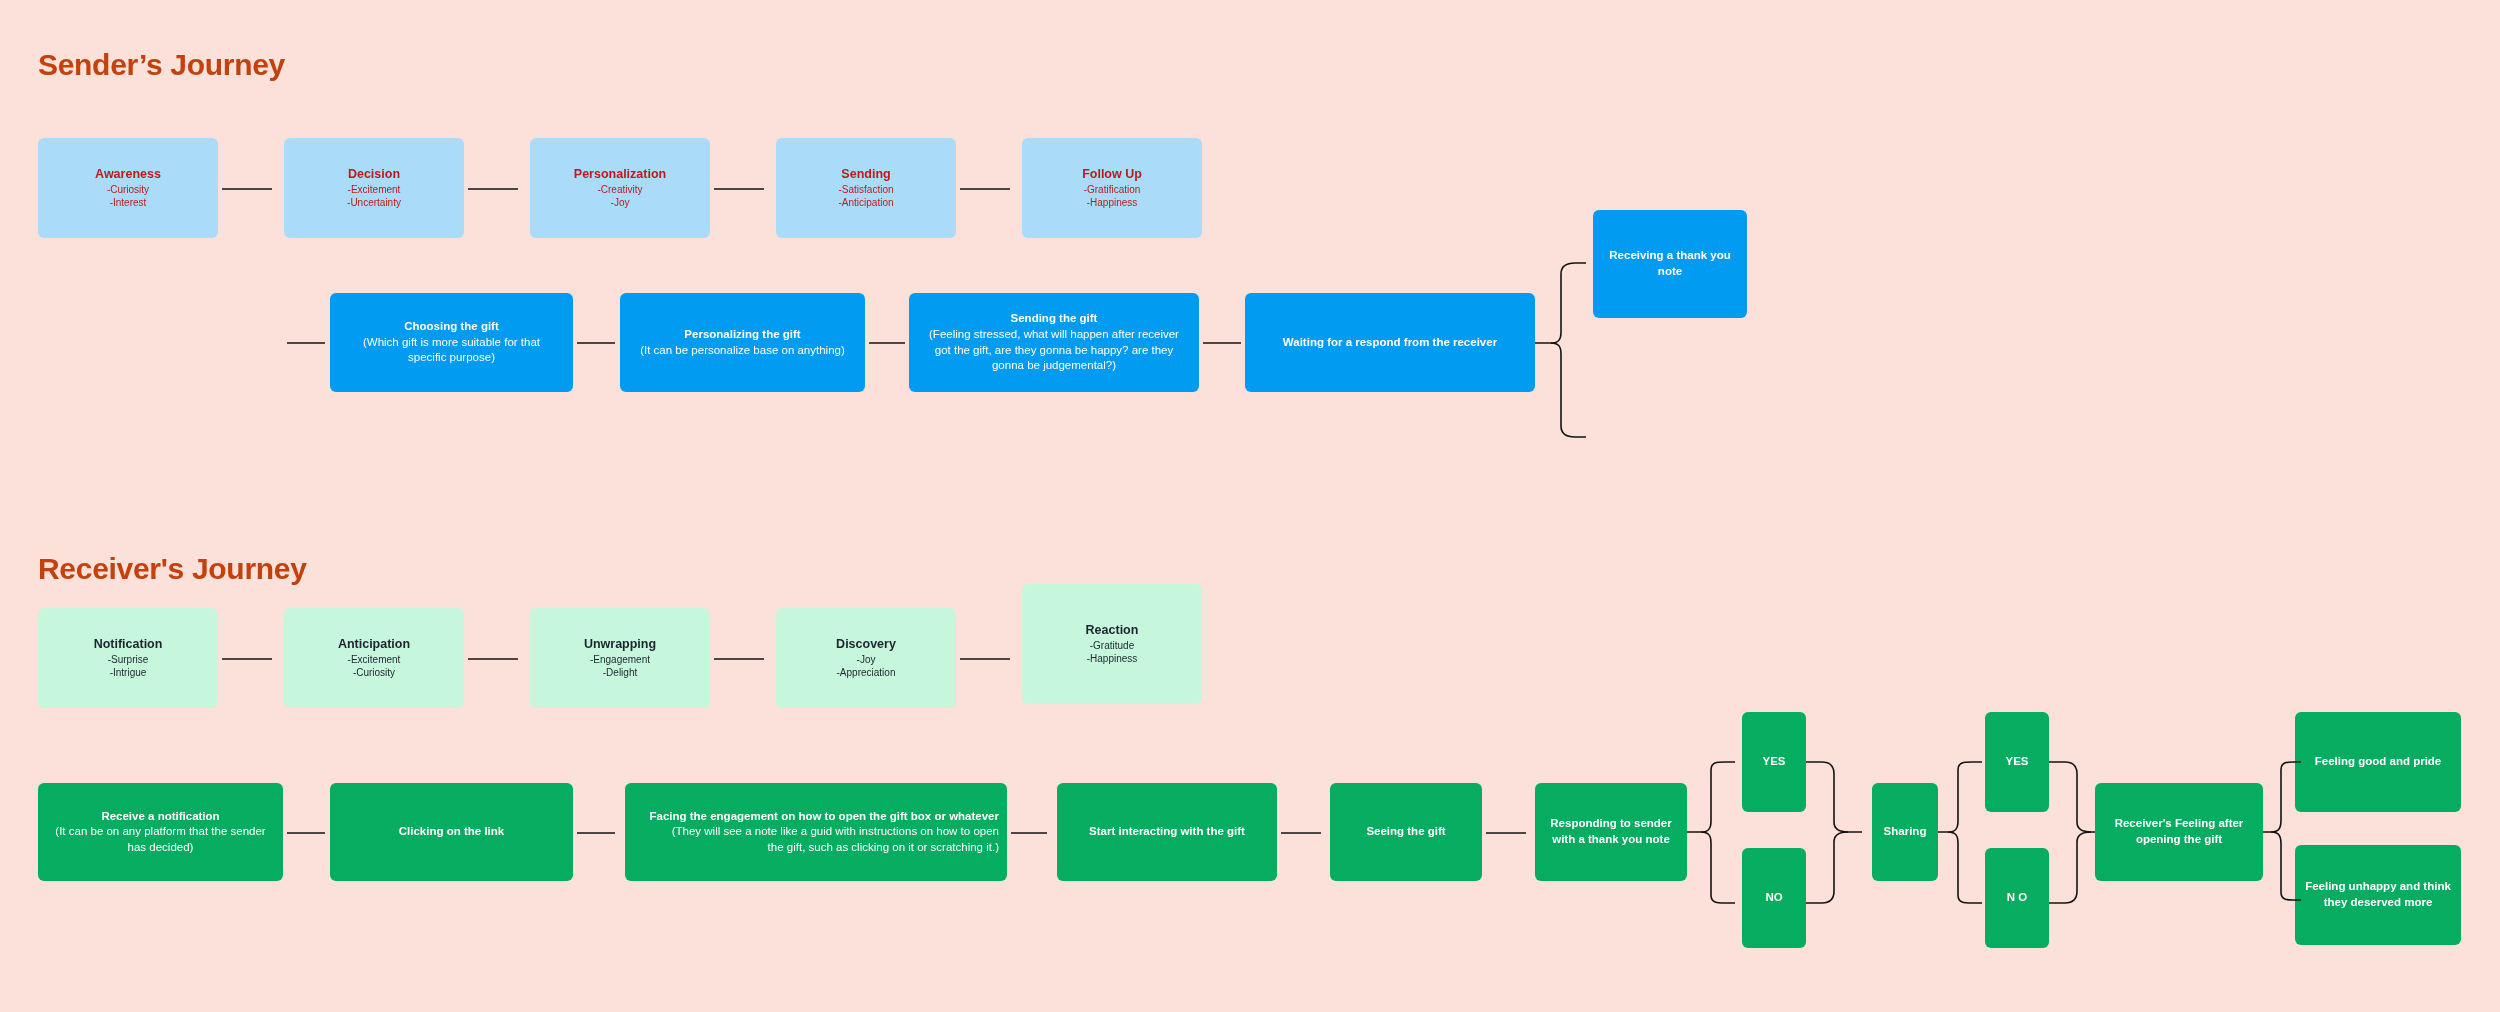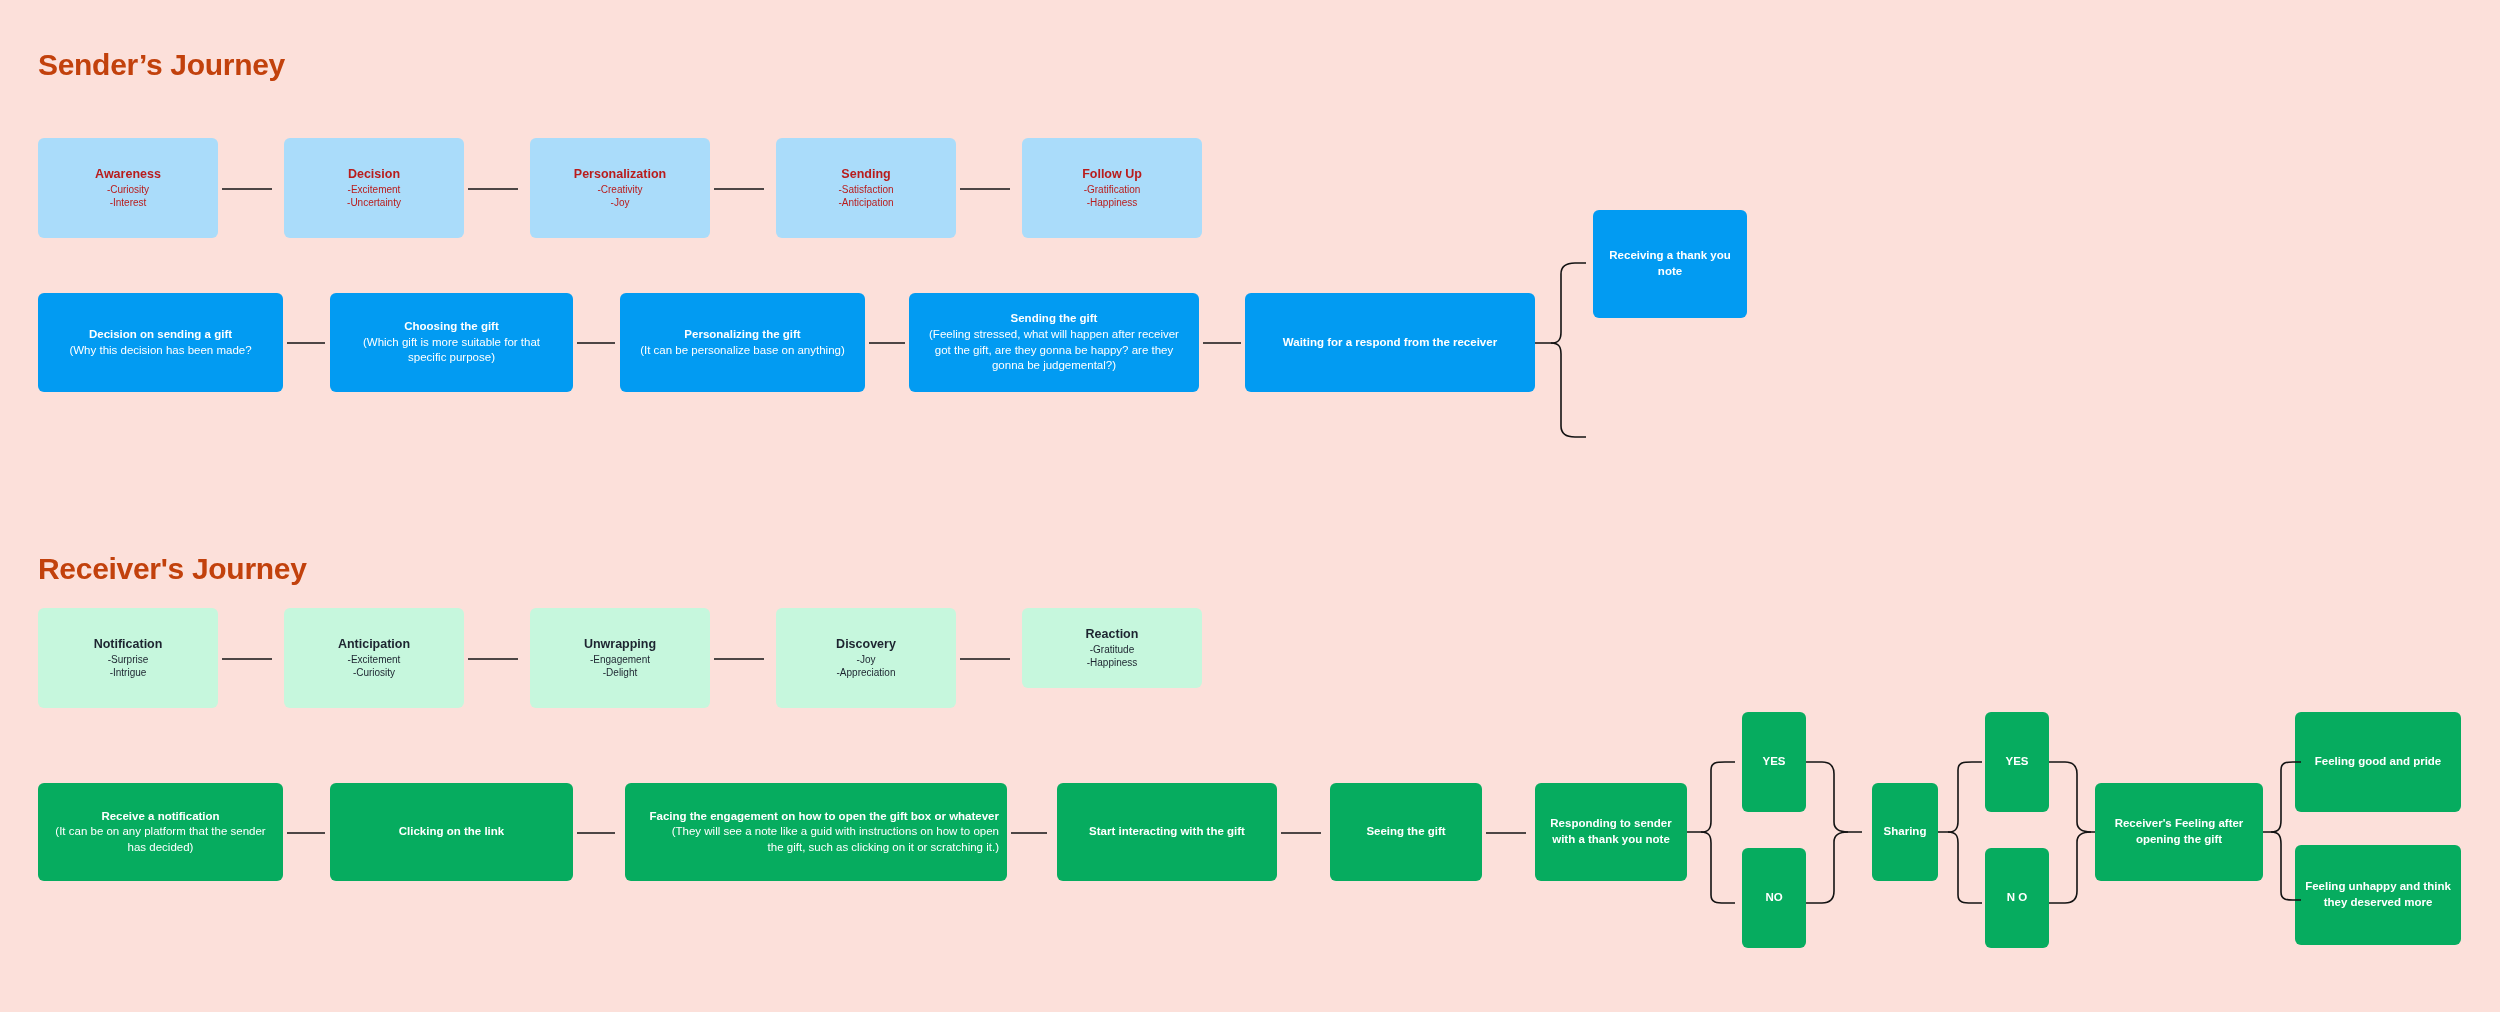--- a/index.html
+++ b/index.html
@@ -107,24 +107,20 @@
   </svg>
   <svg class="arrow-svg" style="left:714px; top:180px;" width="58" height="18">
     <line x1="0" y1="9" x2="50" y2="9"></line>
       <polyline points="44,2 52,9 44,16" fill="none"></polyline>
   </svg>
   <svg class="arrow-svg" style="left:960px; top:180px;" width="58" height="18">
     <line x1="0" y1="9" x2="50" y2="9"></line>
       <polyline points="44,2 52,9 44,16" fill="none"></polyline>
   </svg>
 
-  <div class="node pal-blue flow-node" style="left:38px; top:293px; width:245px; height:99px;">
-    <div class="title">Decision on sending a gift</div>
-    <div class="sub">(Why this decision has been made?</div>
-  </div>
   <div class="node pal-blue flow-node" style="left:330px; top:293px; width:243px; height:99px;">
     <div class="title">Choosing the gift</div>
     <div class="sub">(Which gift is more suitable for that</div>
     <div class="sub">specific  purpose)</div>
   </div>
   <div class="node pal-blue flow-node" style="left:620px; top:293px; width:245px; height:99px;">
     <div class="title">Personalizing the gift</div>
     <div class="sub">(It can be personalize base on anything)</div>
   </div>
   <div class="node pal-blue flow-node" style="left:909px; top:293px; width:290px; height:99px;">
@@ -180,21 +176,21 @@
   <div class="node pal-lightgreen stage-node" style="left:530px; top:608px; width:180px; height:100px;">
     <div class="title">Unwrapping</div>
     <div class="sub">-Engagement</div>
     <div class="sub">-Delight</div>
   </div>
   <div class="node pal-lightgreen stage-node" style="left:776px; top:608px; width:180px; height:100px;">
     <div class="title">Discovery</div>
     <div class="sub">-Joy</div>
     <div class="sub">-Appreciation</div>
   </div>
-  <div class="node pal-lightgreen stage-node" style="left:1022px; top:608px; width:180px; height:80px;">
+  <div class="node pal-lightgreen stage-node" style="left:1022px; top:584px; width:180px; height:120px;">
     <div class="title">Reaction</div>
     <div class="sub">-Gratitude</div>
     <div class="sub">-Happiness</div>
   </div>
 
   <svg class="arrow-svg" style="left:222px; top:650px;" width="58" height="18">
     <line x1="0" y1="9" x2="50" y2="9"></line>
       <polyline points="44,2 52,9 44,16" fill="none"></polyline>
   </svg>
   <svg class="arrow-svg" style="left:468px; top:650px;" width="58" height="18">

